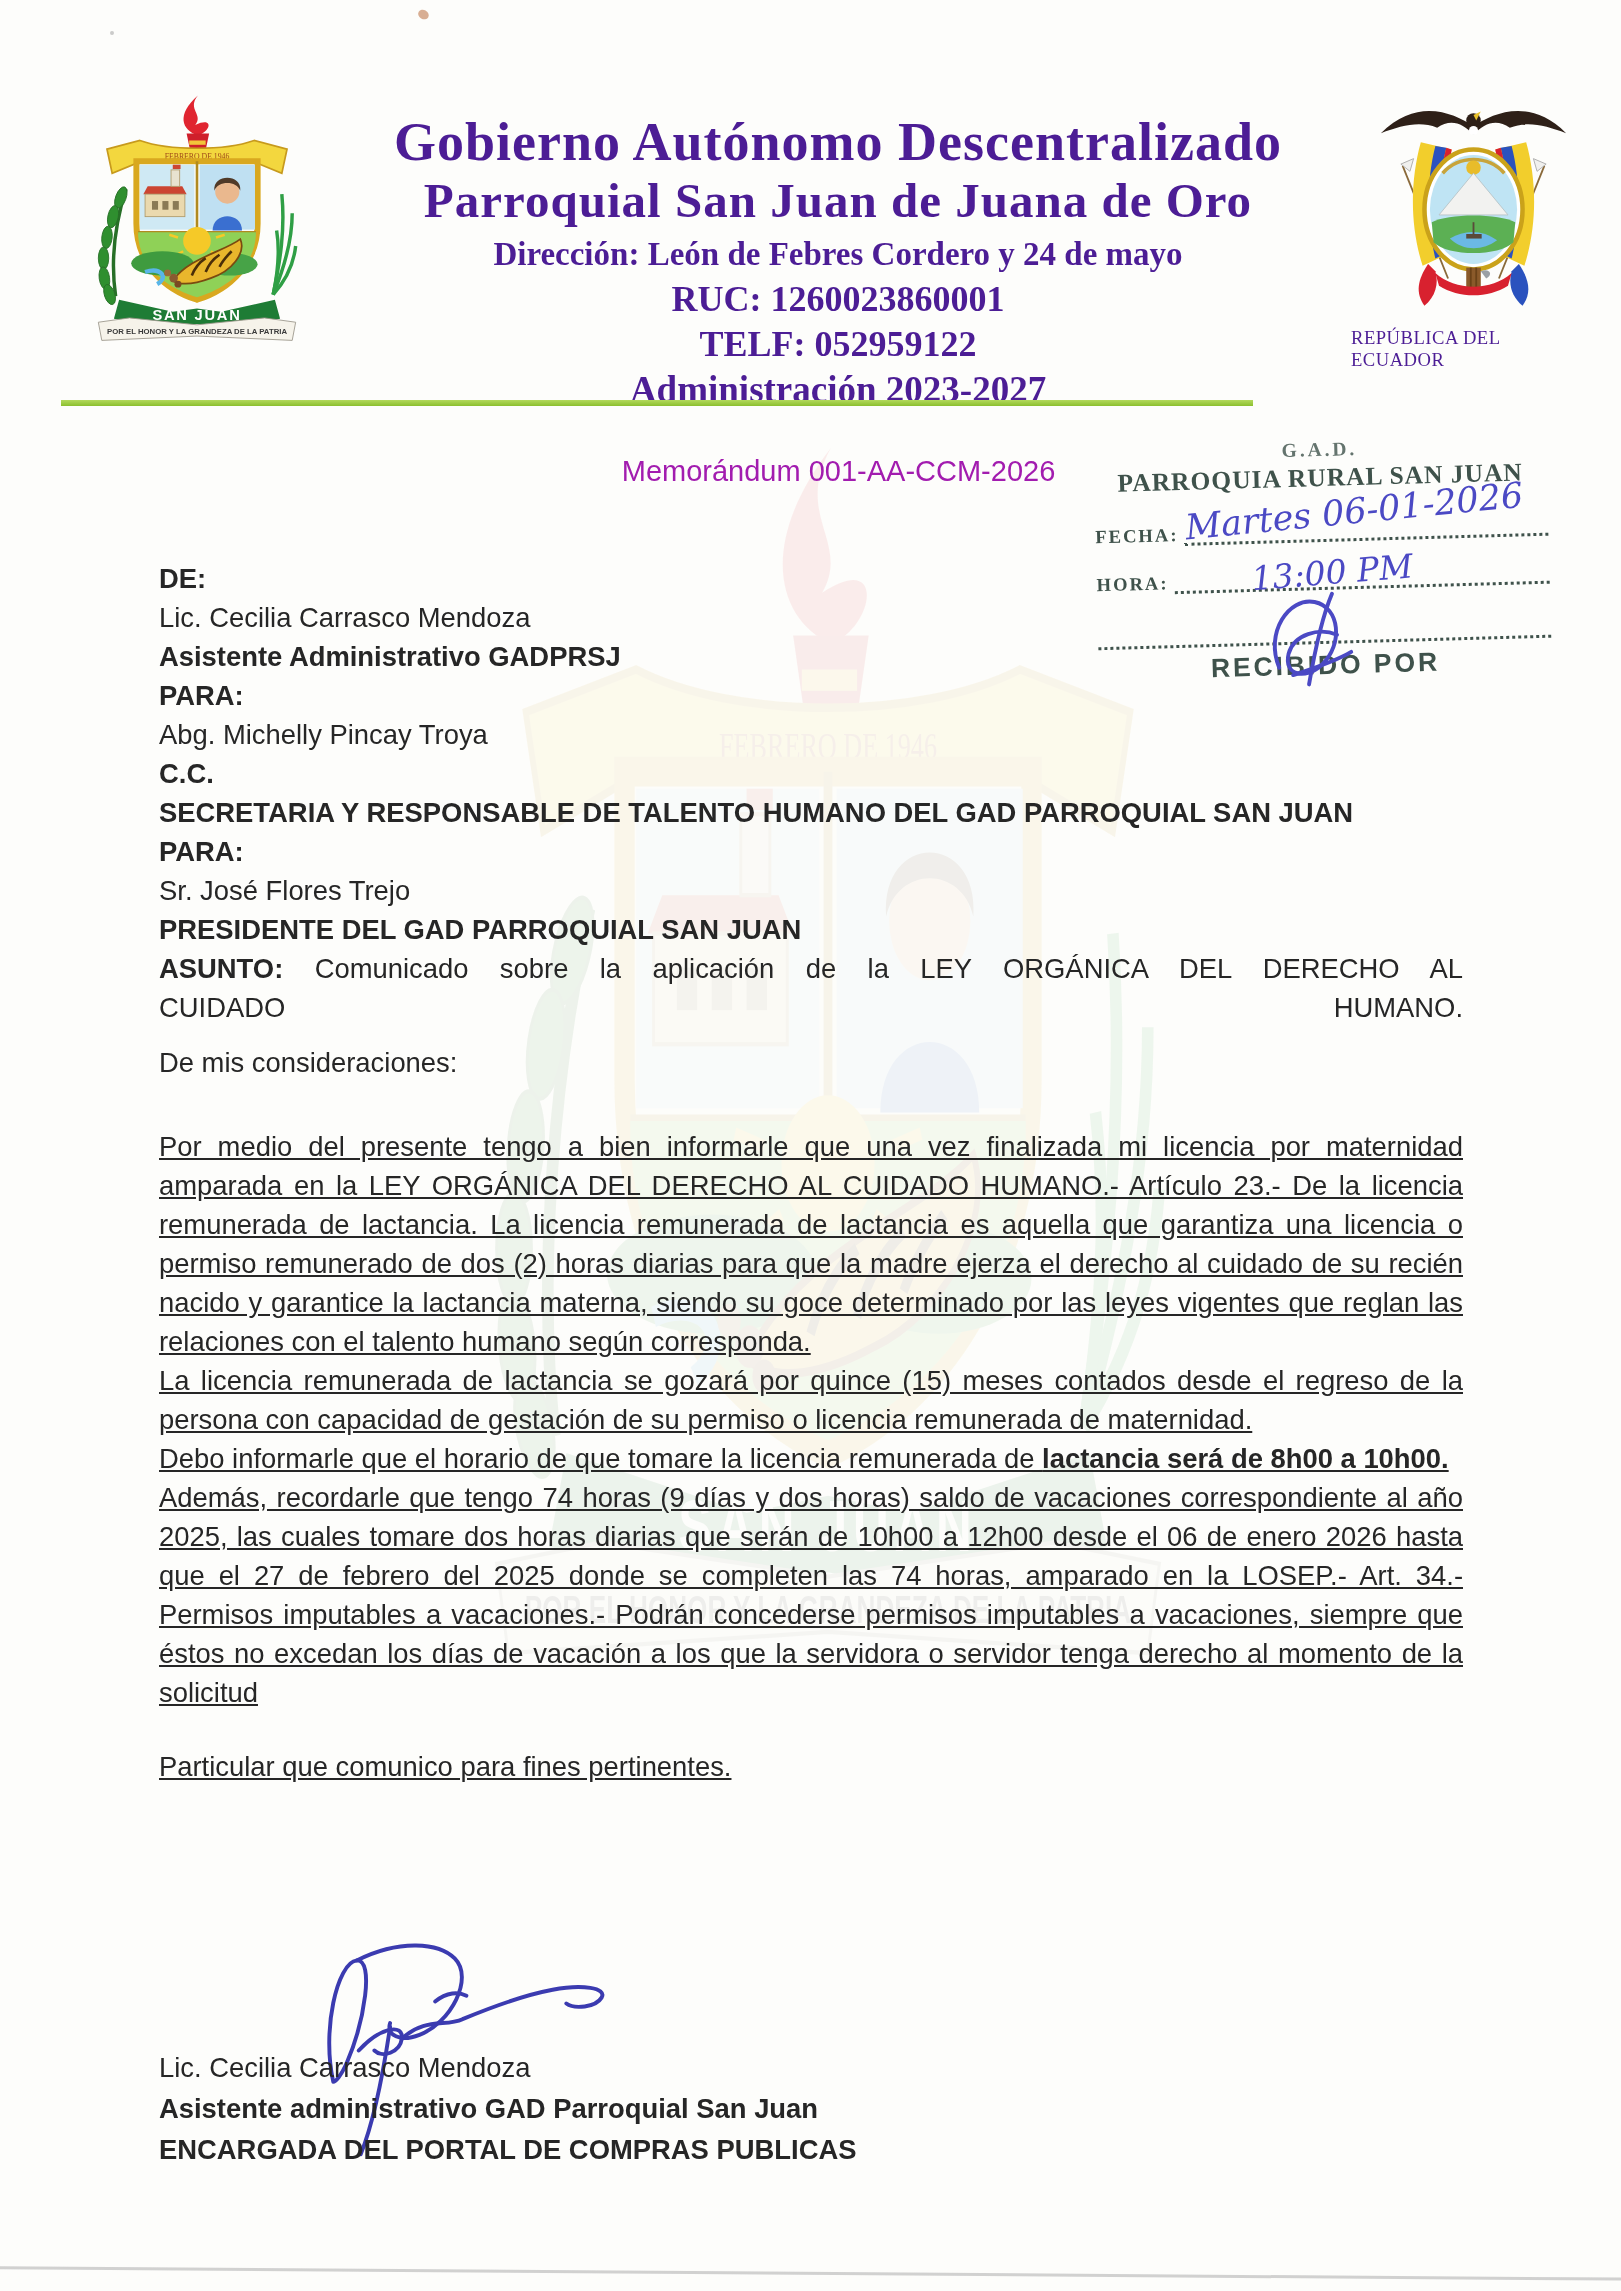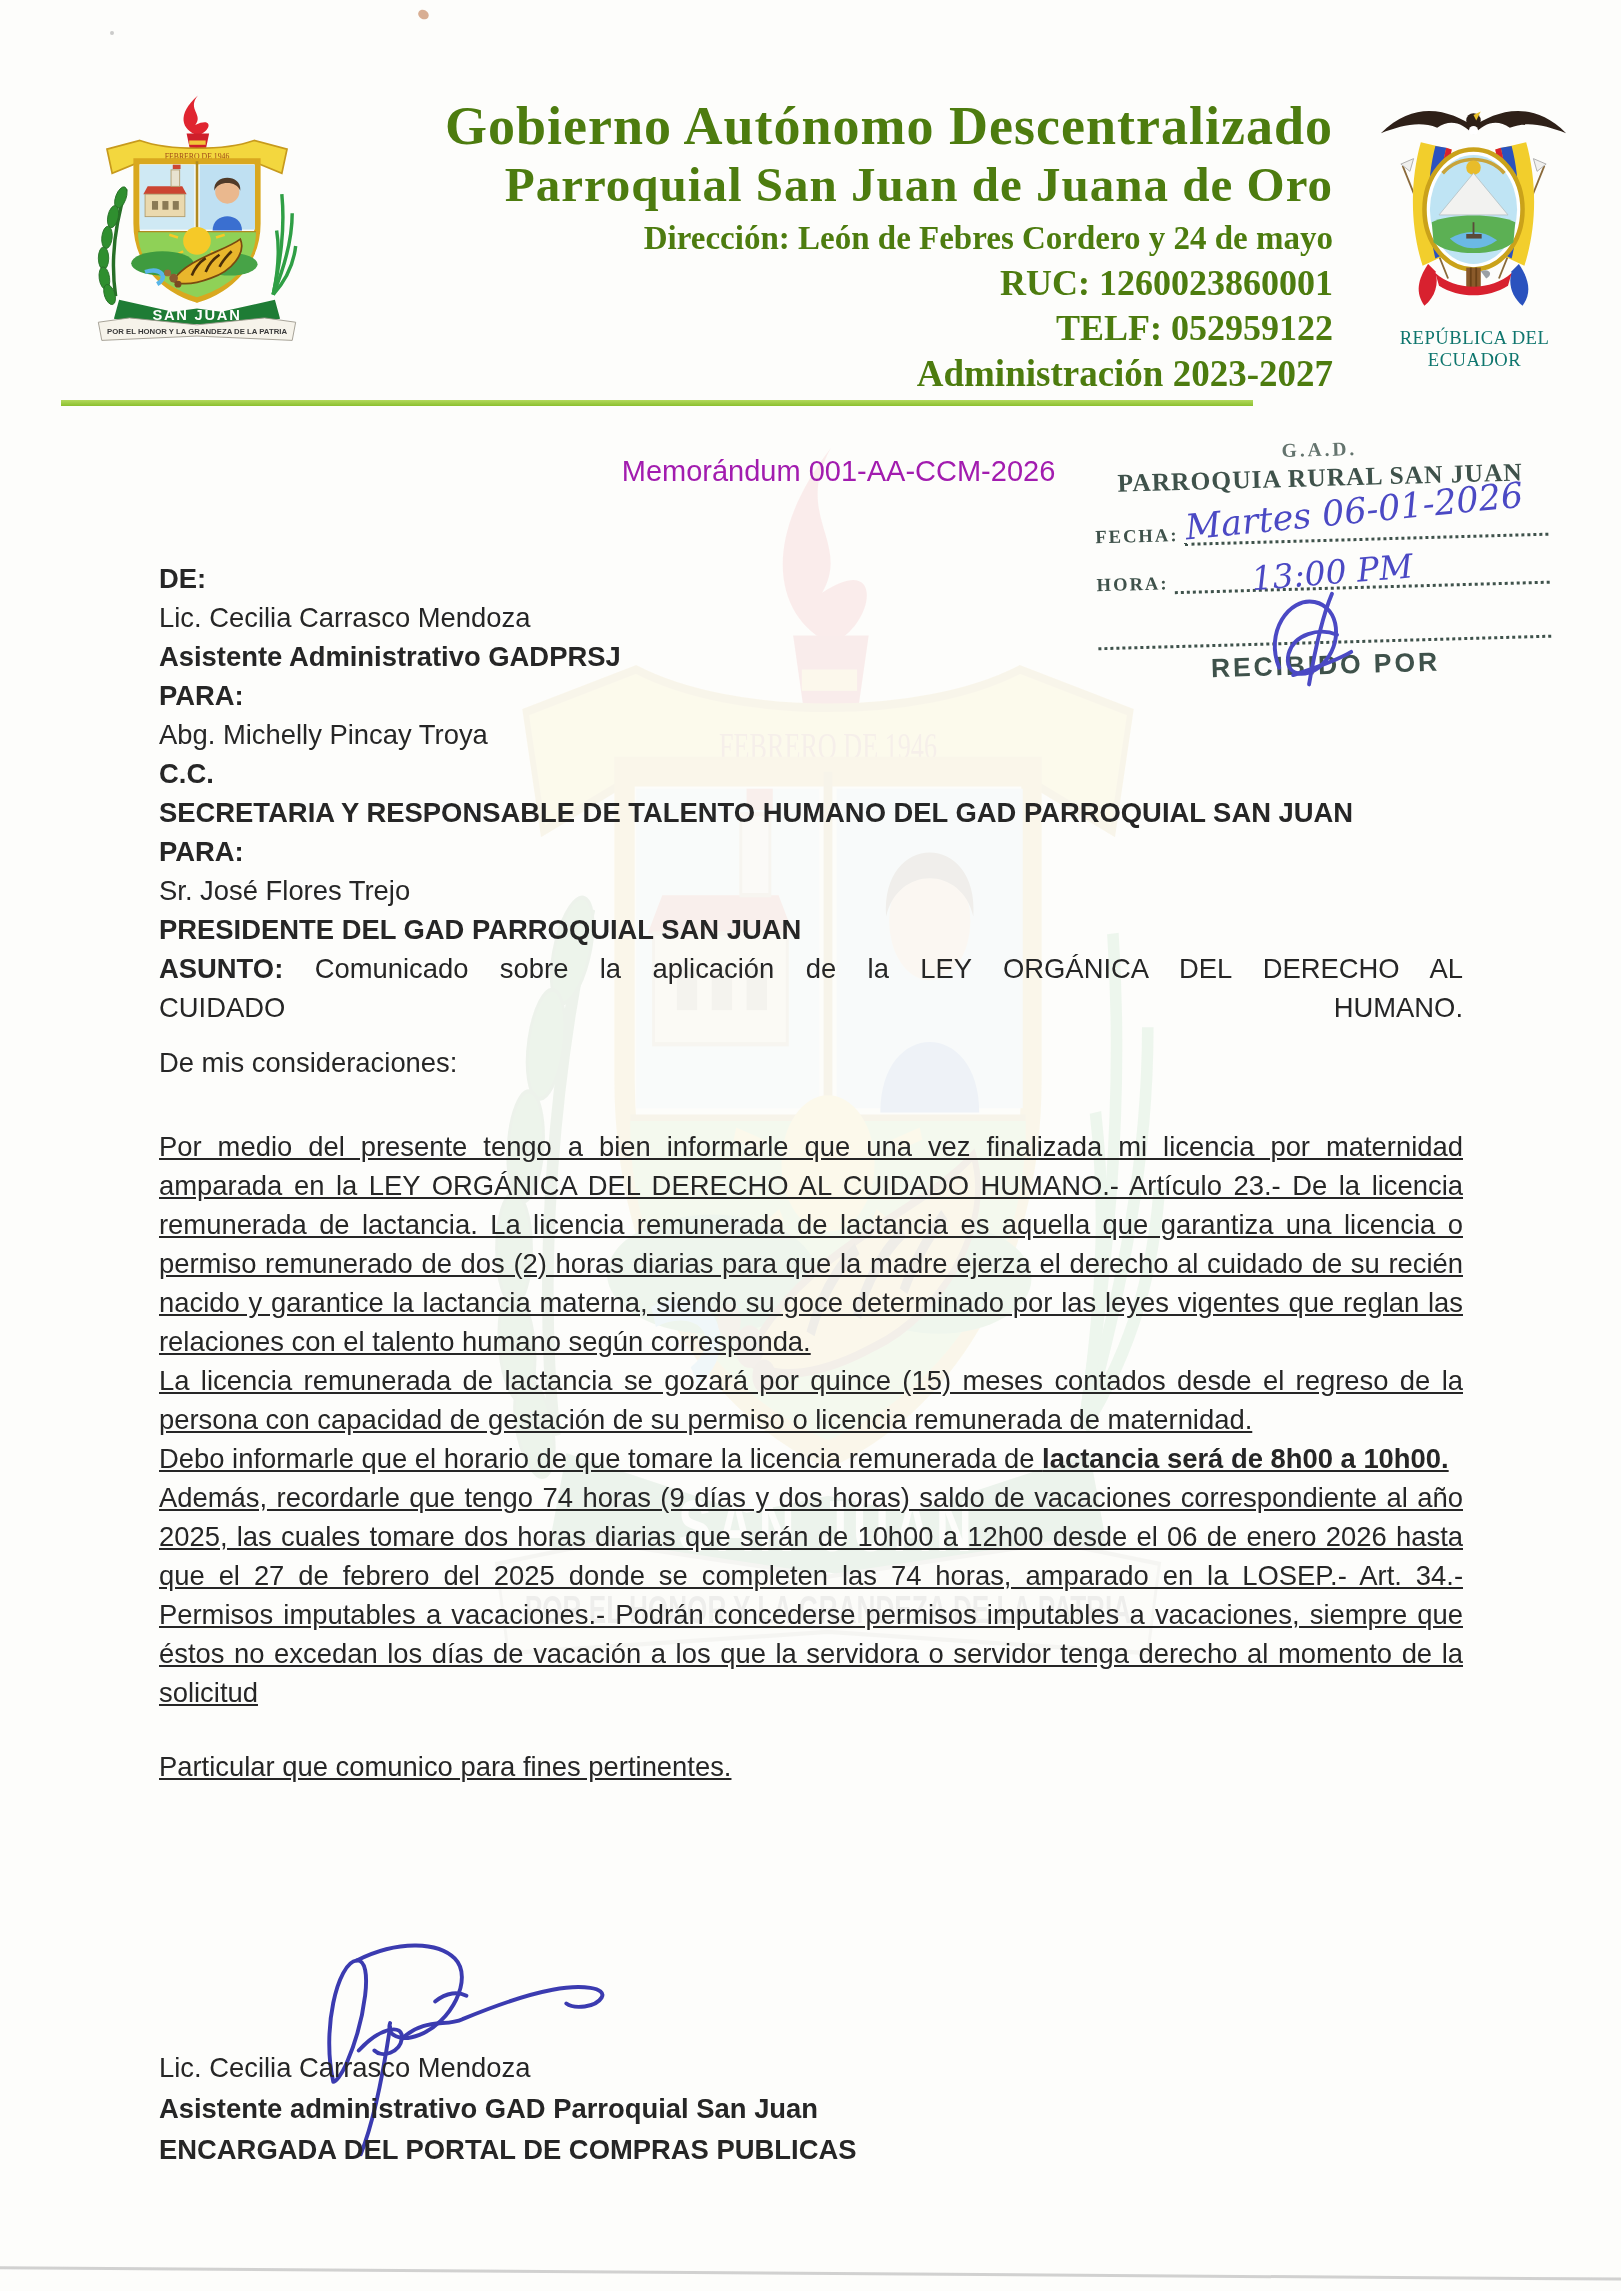--- a/index.html
+++ b/index.html
@@ -4,25 +4,25 @@
 <style>
   html,body{margin:0;padding:0;background:#e9e9e9;}
   .page{
     position:relative;width:1621px;height:2292px;background:#fdfdfb;
     overflow:hidden;font-family:"Liberation Sans","DejaVu Sans",sans-serif;color:#262626;
   }
   
   .crest-left{position:absolute;left:59px;top:92px;width:276px;height:251px;}
   .crest-right{position:absolute;left:1360px;top:86px;width:227px;height:227px;}
   .right-caption{
-    position:absolute;left:1351px;top:327px;width:247px;text-align:center;
-    font-family:"Liberation Serif","DejaVu Serif",serif;font-size:18.6px;letter-spacing:0.5px;color:#0f766e;
+    position:absolute;left:1351px;top:327px;width:247px;text-align:left;
+    font-family:"Liberation Serif","DejaVu Serif",serif;font-size:18.6px;letter-spacing:0.5px;color:#4c1d95;
   }
-  .header-text{position:absolute;left:343px;top:96px;width:990px;text-align:right;
-    font-family:"Liberation Serif","DejaVu Serif",serif;font-weight:bold;color:#4d7c0f;}
+  .header-text{position:absolute;left:343px;top:112px;width:990px;text-align:center;
+    font-family:"Liberation Serif","DejaVu Serif",serif;font-weight:bold;color:#4c1d95;}
   .ht-1{font-size:54px;line-height:61px;letter-spacing:1px;}
   .ht-2{font-size:49px;line-height:55px;letter-spacing:1px;}
   .ht-addr{font-size:33px;line-height:45px;margin-top:3.9px;}
   .ht-ruc,.ht-telf{font-size:36px;line-height:45px;}
   .ht-admin{font-size:37px;line-height:45px;}
   .green-rule{position:absolute;left:61px;top:400px;width:1192px;height:5.9px;
     background:linear-gradient(#b3d95d,#8bbf2e);}
   
   .memo-number{position:absolute;left:412px;top:455px;width:853px;text-align:center;
     font-size:29px;color:#a21caf;}

